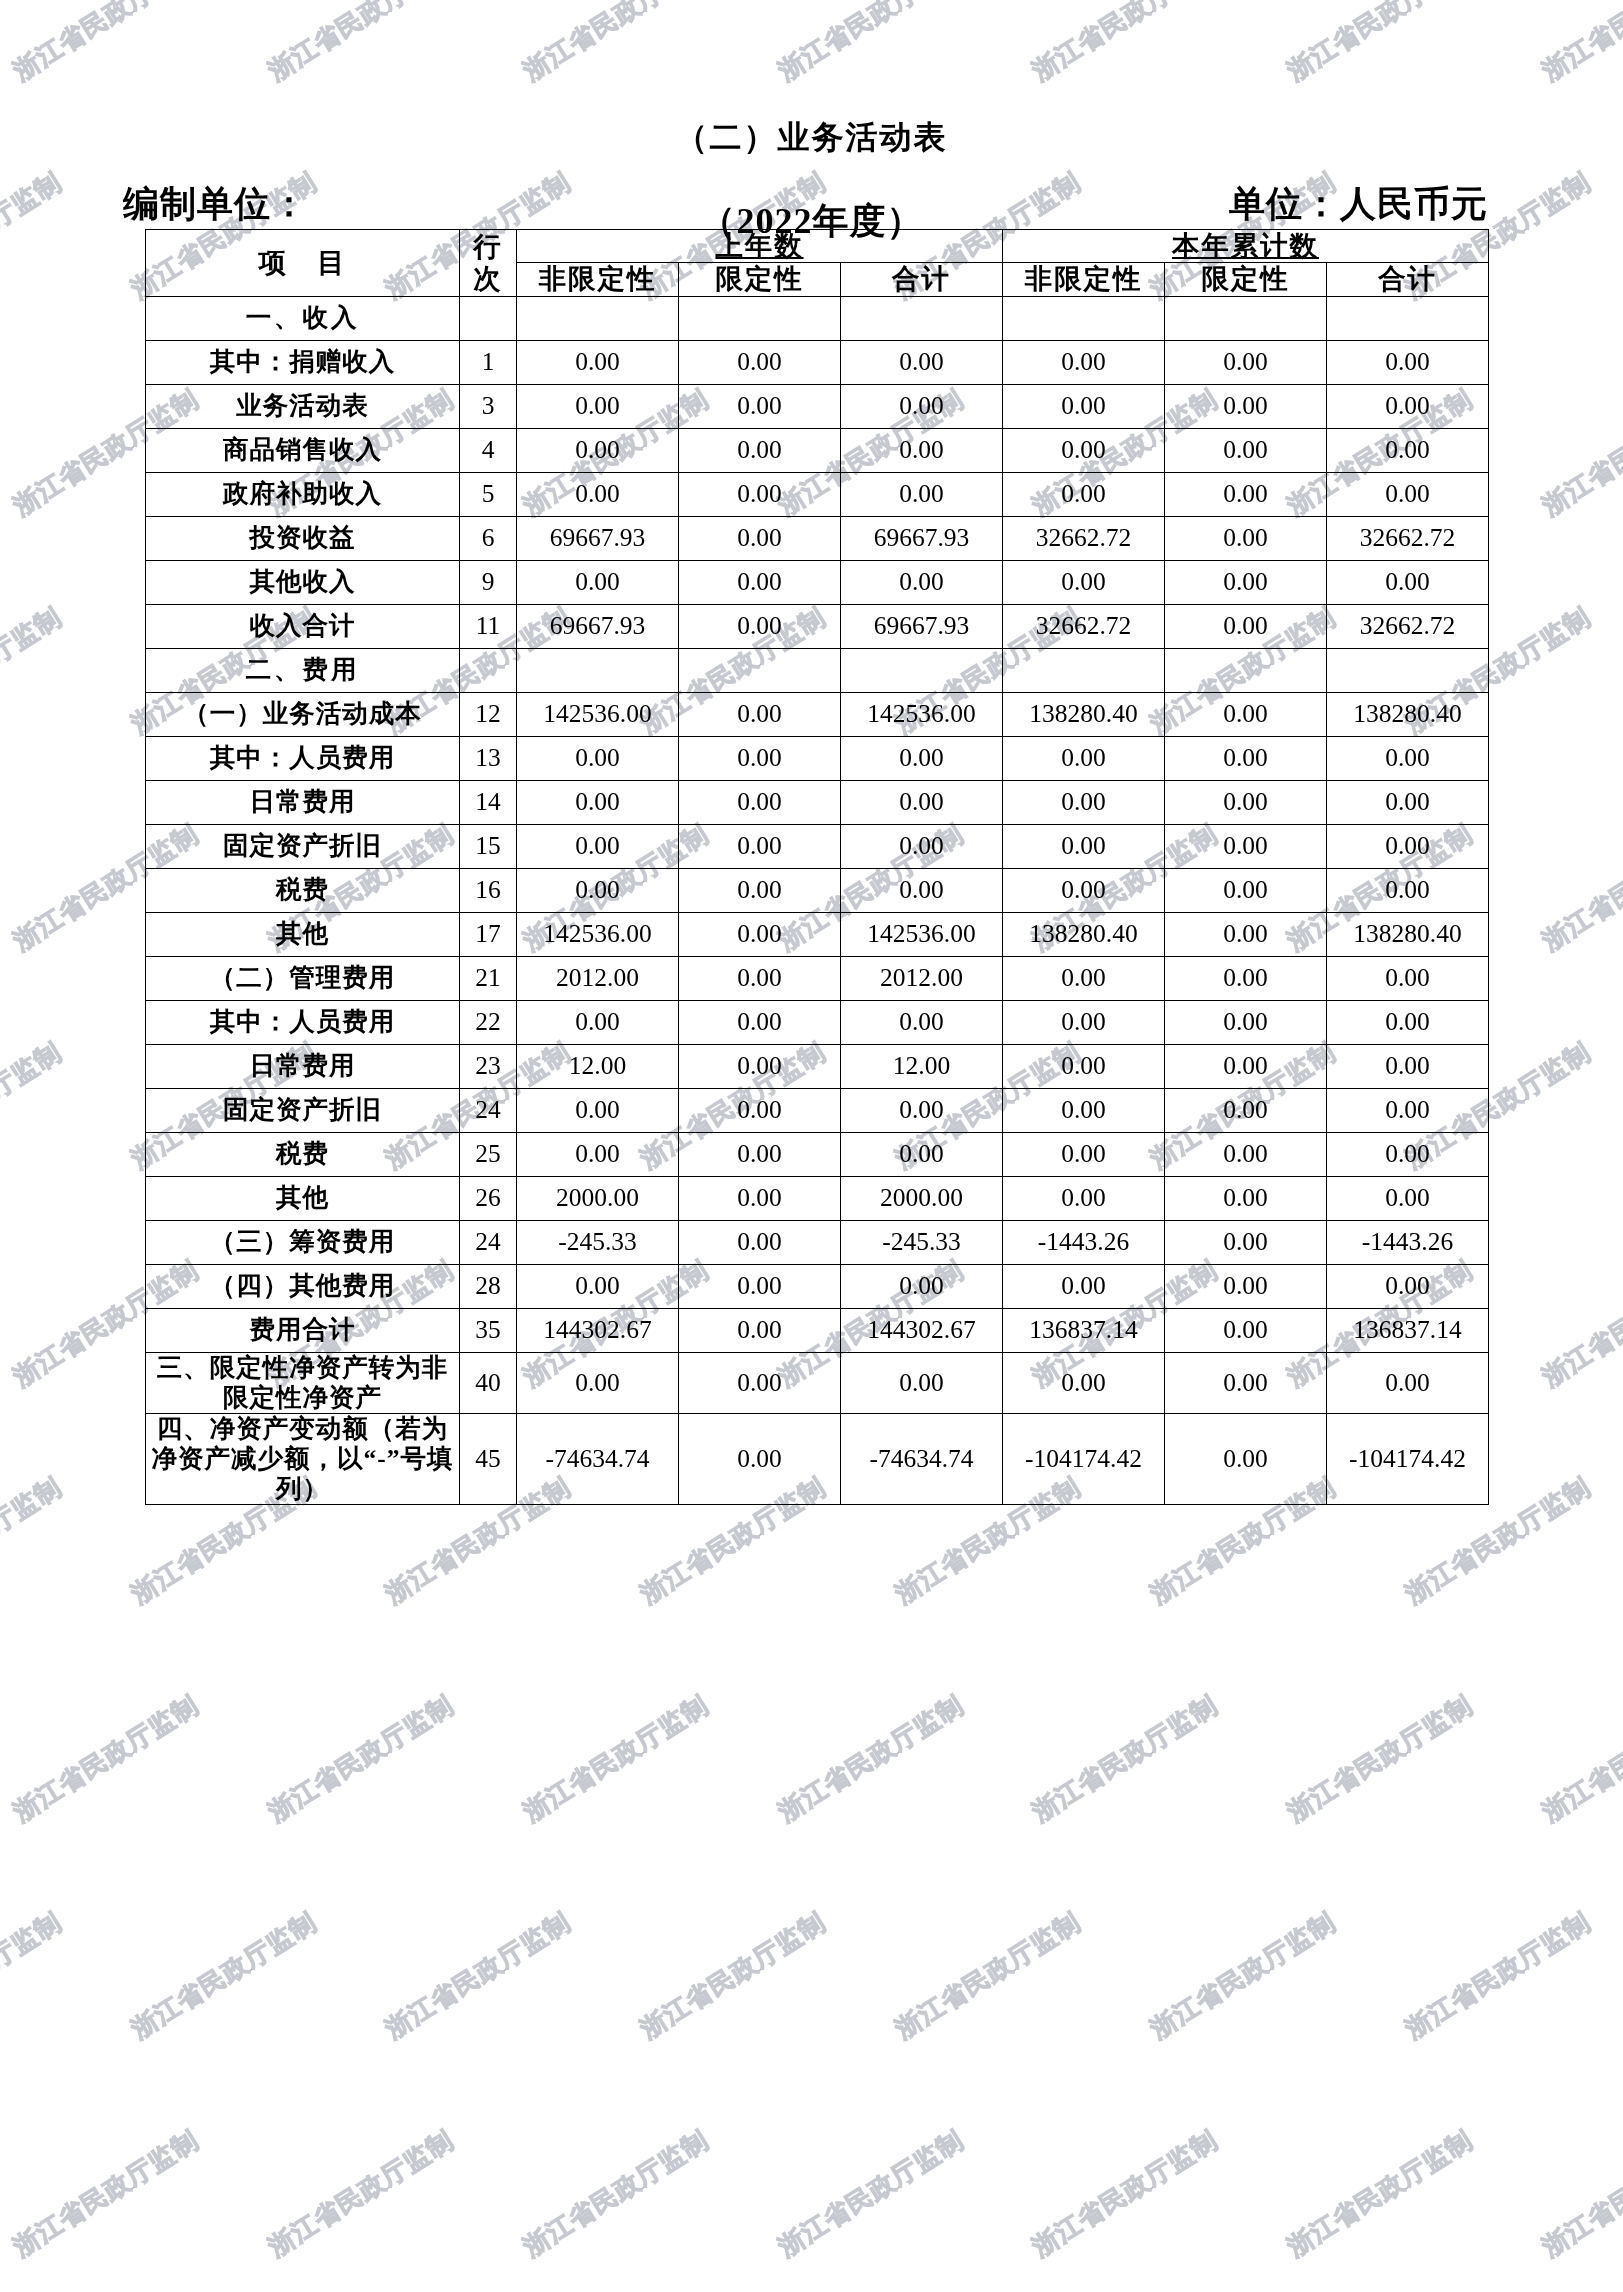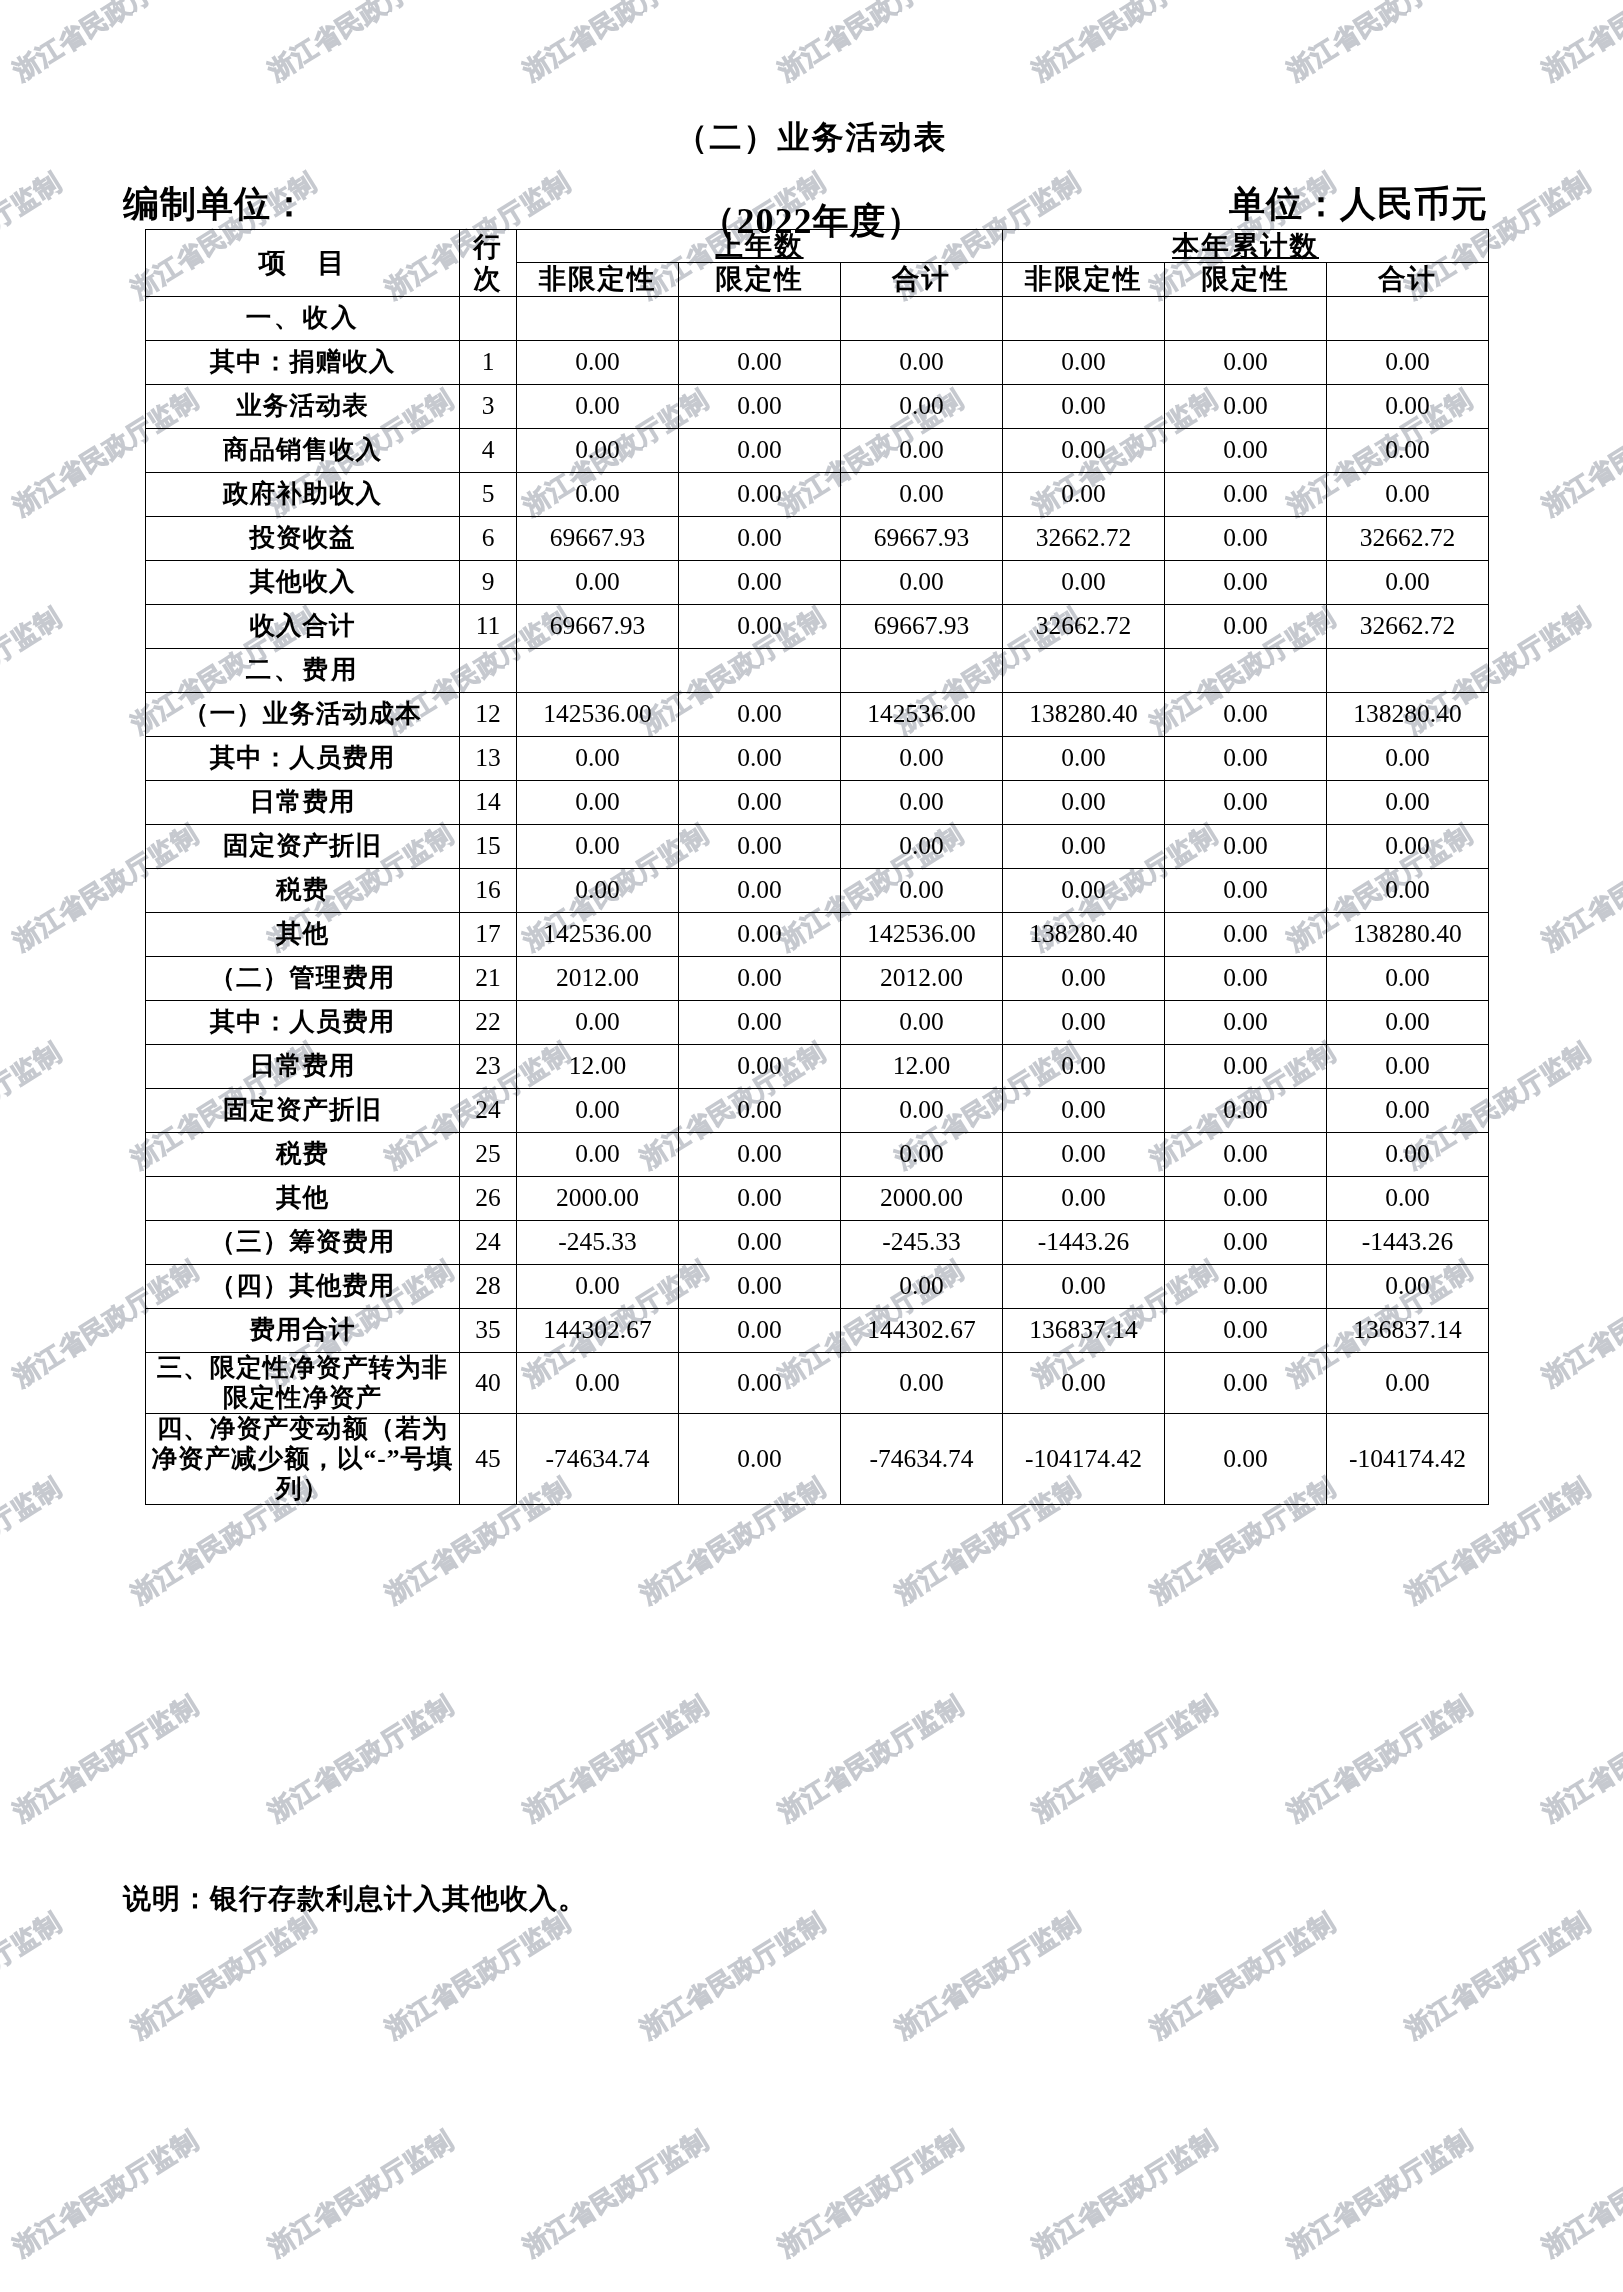--- a/index.html
+++ b/index.html
@@ -541,17 +541,16 @@
           <td class="num-cell">-74634.74</td>
           <td class="num-cell">0.00</td>
           <td class="num-cell">-74634.74</td>
           <td class="num-cell">-104174.42</td>
           <td class="num-cell">0.00</td>
           <td class="num-cell">-104174.42</td>
         </tr>
       </tbody>
   </table>
 
-  <div id="note-text">说明：银行存款利息计入其他收入。</div>
 
 
 </div>
 
 
 </body></html>

